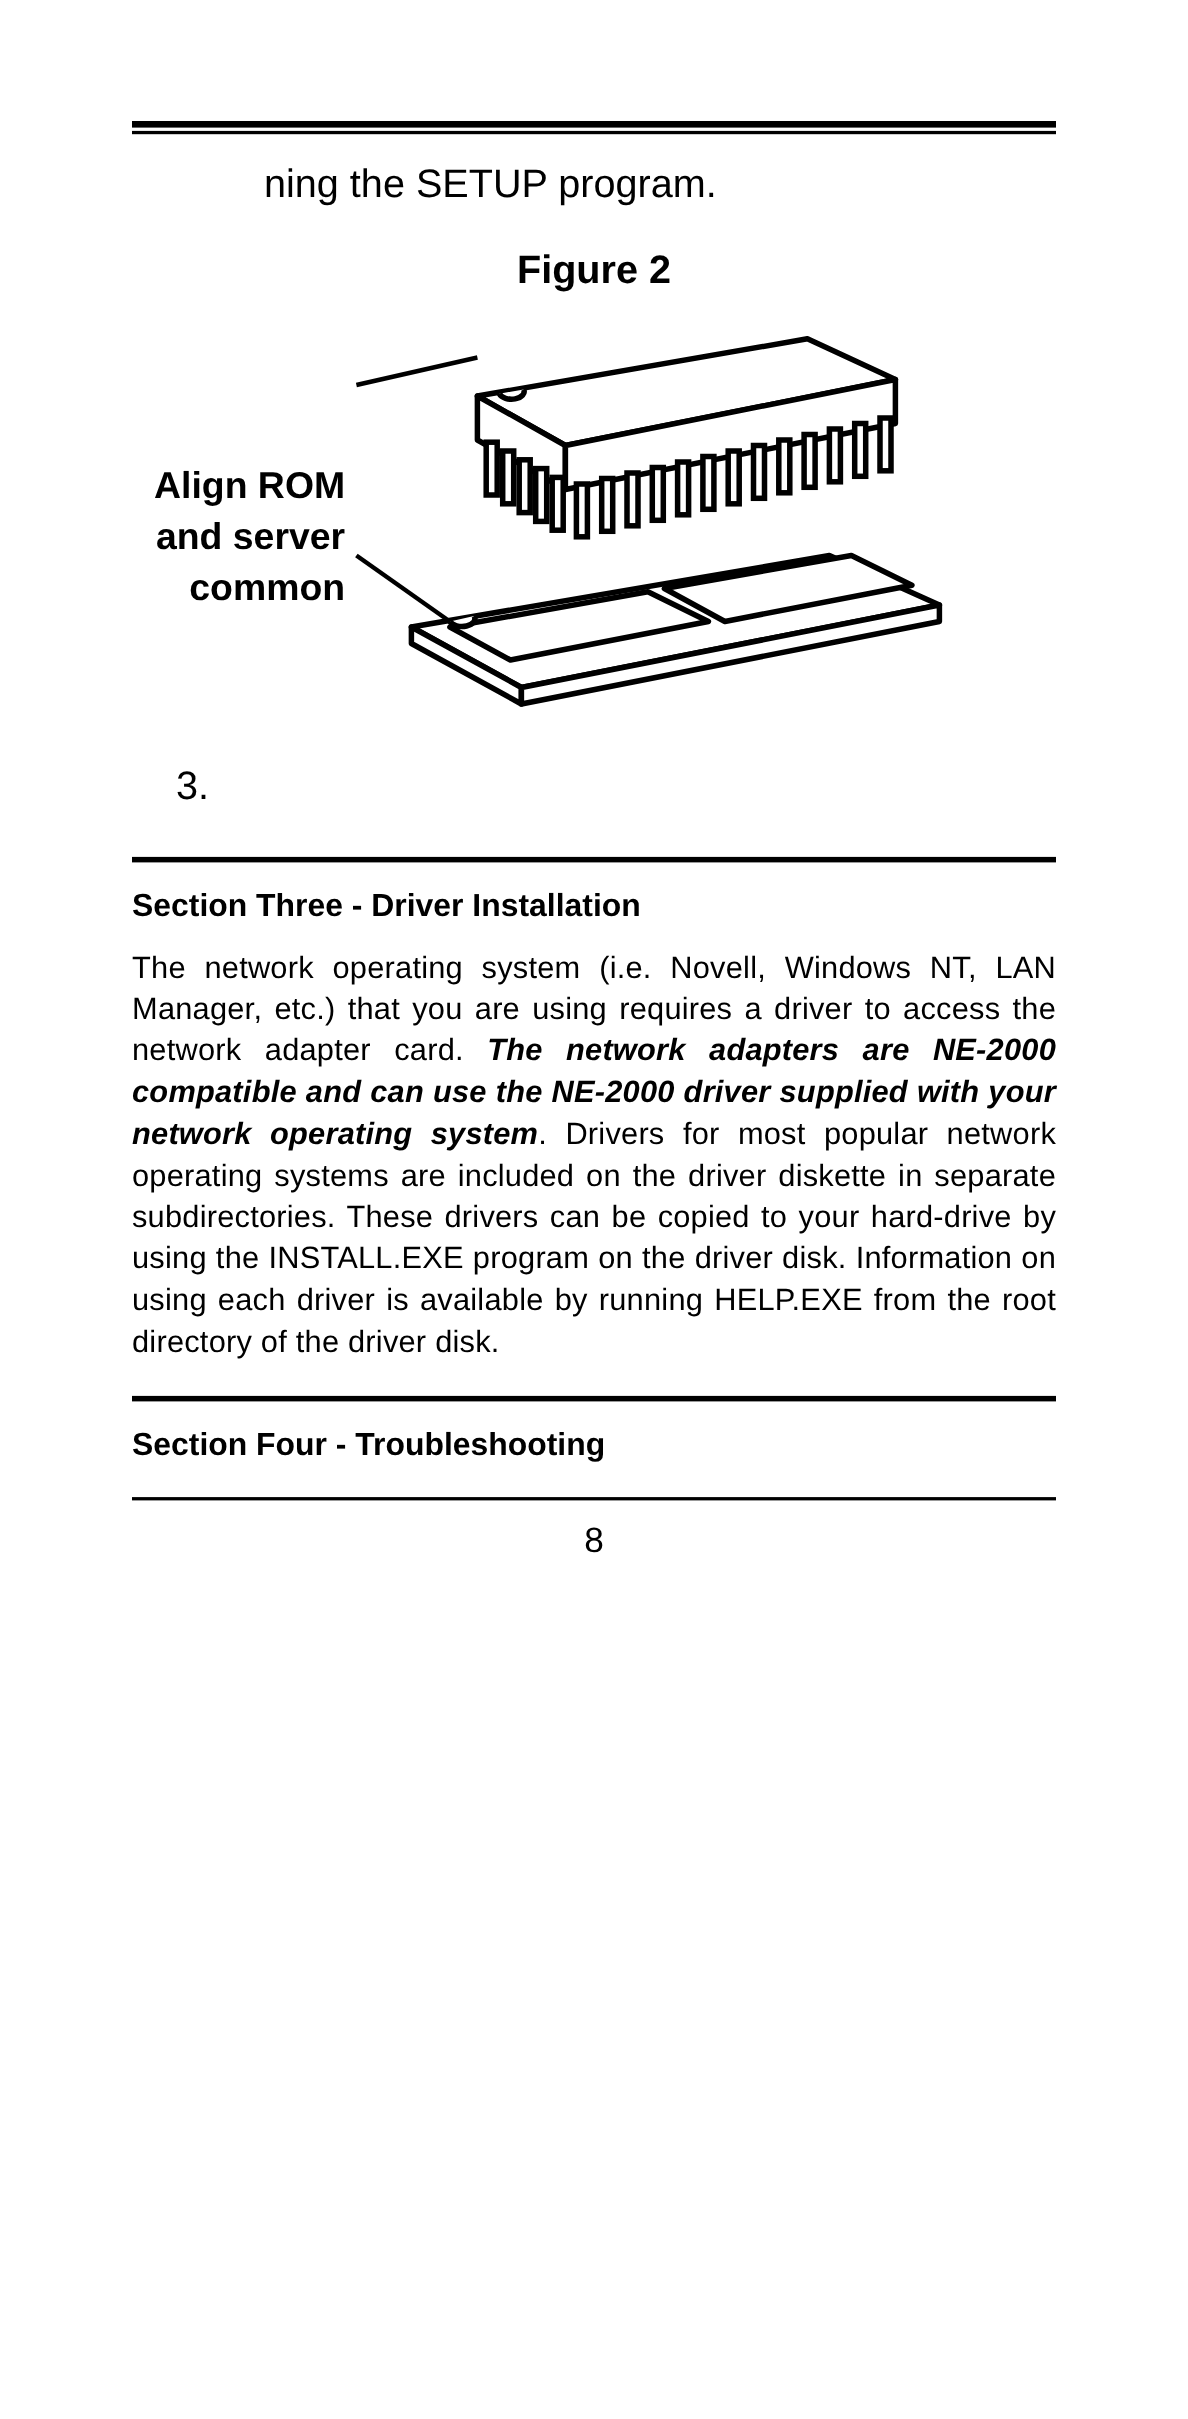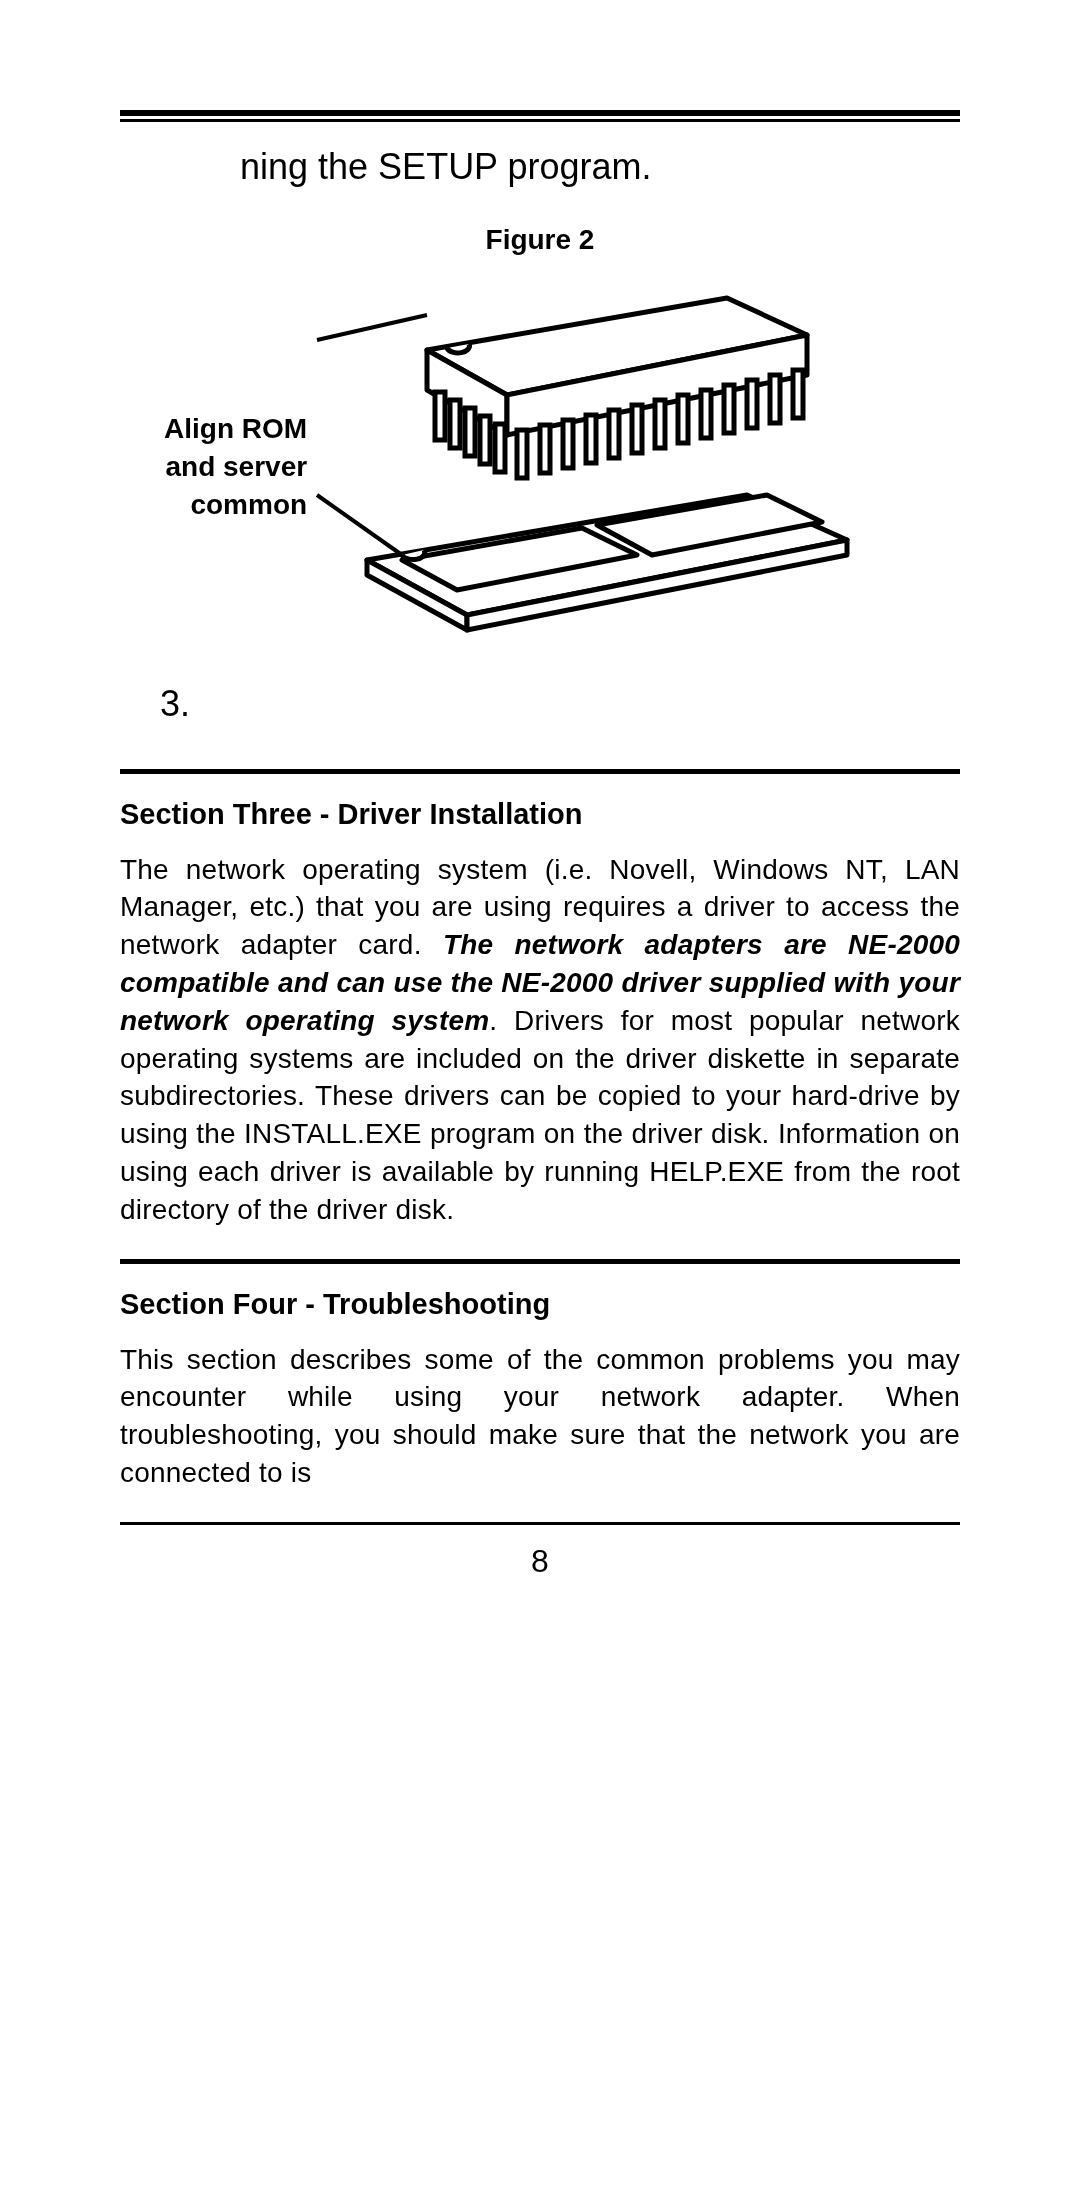--- a/index.html
+++ b/index.html
@@ -24,37 +24,36 @@
     margin-bottom: 24px;
   }
   .frag {
     font-size: 36px;
     margin-left: 120px;
     margin-bottom: 36px;
   }
   .figure-caption {
     text-align: center;
     font-weight: bold;
-    font-size: 28px;
+    font-size: 36px;
     margin-bottom: 24px;
   }
   .figure-row {
     display: flex;
     align-items: flex-start;
     margin-bottom: 40px;
     padding-left: 20px;
   }
   .figure-label {
     font-weight: bold;
-    font-size: 28px;
+    font-size: 34px;
     text-align: right;
     margin-top: 130px;
     line-height: 1.35;
     flex: 0 0 auto;
-    margin-left: 24px;
   }
   .figure-svg {
     flex: 0 0 auto;
     margin-left: 0;
   }
   .step {
     display: flex;
     font-size: 36px;
     text-align: justify;
     line-height: 1.35;
@@ -167,19 +166,18 @@
   </div>
 
   <div class="section-divider"></div>
   <div class="section-heading">Section Three - Driver Installation</div>
   <p class="body-para">
     <span>The network operating system (i.e. Novell, Windows NT, LAN Manager, etc.) that you are using requires a driver to access the network adapter card. </span><span class="bolditalic">The network adapters are NE-2000 compatible and can use the NE-2000 driver supplied with your network operating system</span><span>. Drivers for most popular network operating systems are included on the driver diskette in separate subdirectories. These drivers can be copied to your hard-drive by using the INSTALL.EXE program on the driver disk. Information on using each driver is available by running HELP.EXE from the root directory of the driver disk.</span>
   </p>
 
   <div class="section-divider"></div>
   <div class="section-heading">Section Four - Troubleshooting</div>
-  <p class="body-para">This section describes some of the common problems you may encounter while using your network adapter. When troubleshooting, you should make sure that the network you are connected to is</p>
 
   <div class="bottom-border">
     <span>8</span>
   </div>
 
 </div>
 
 </body></html>

